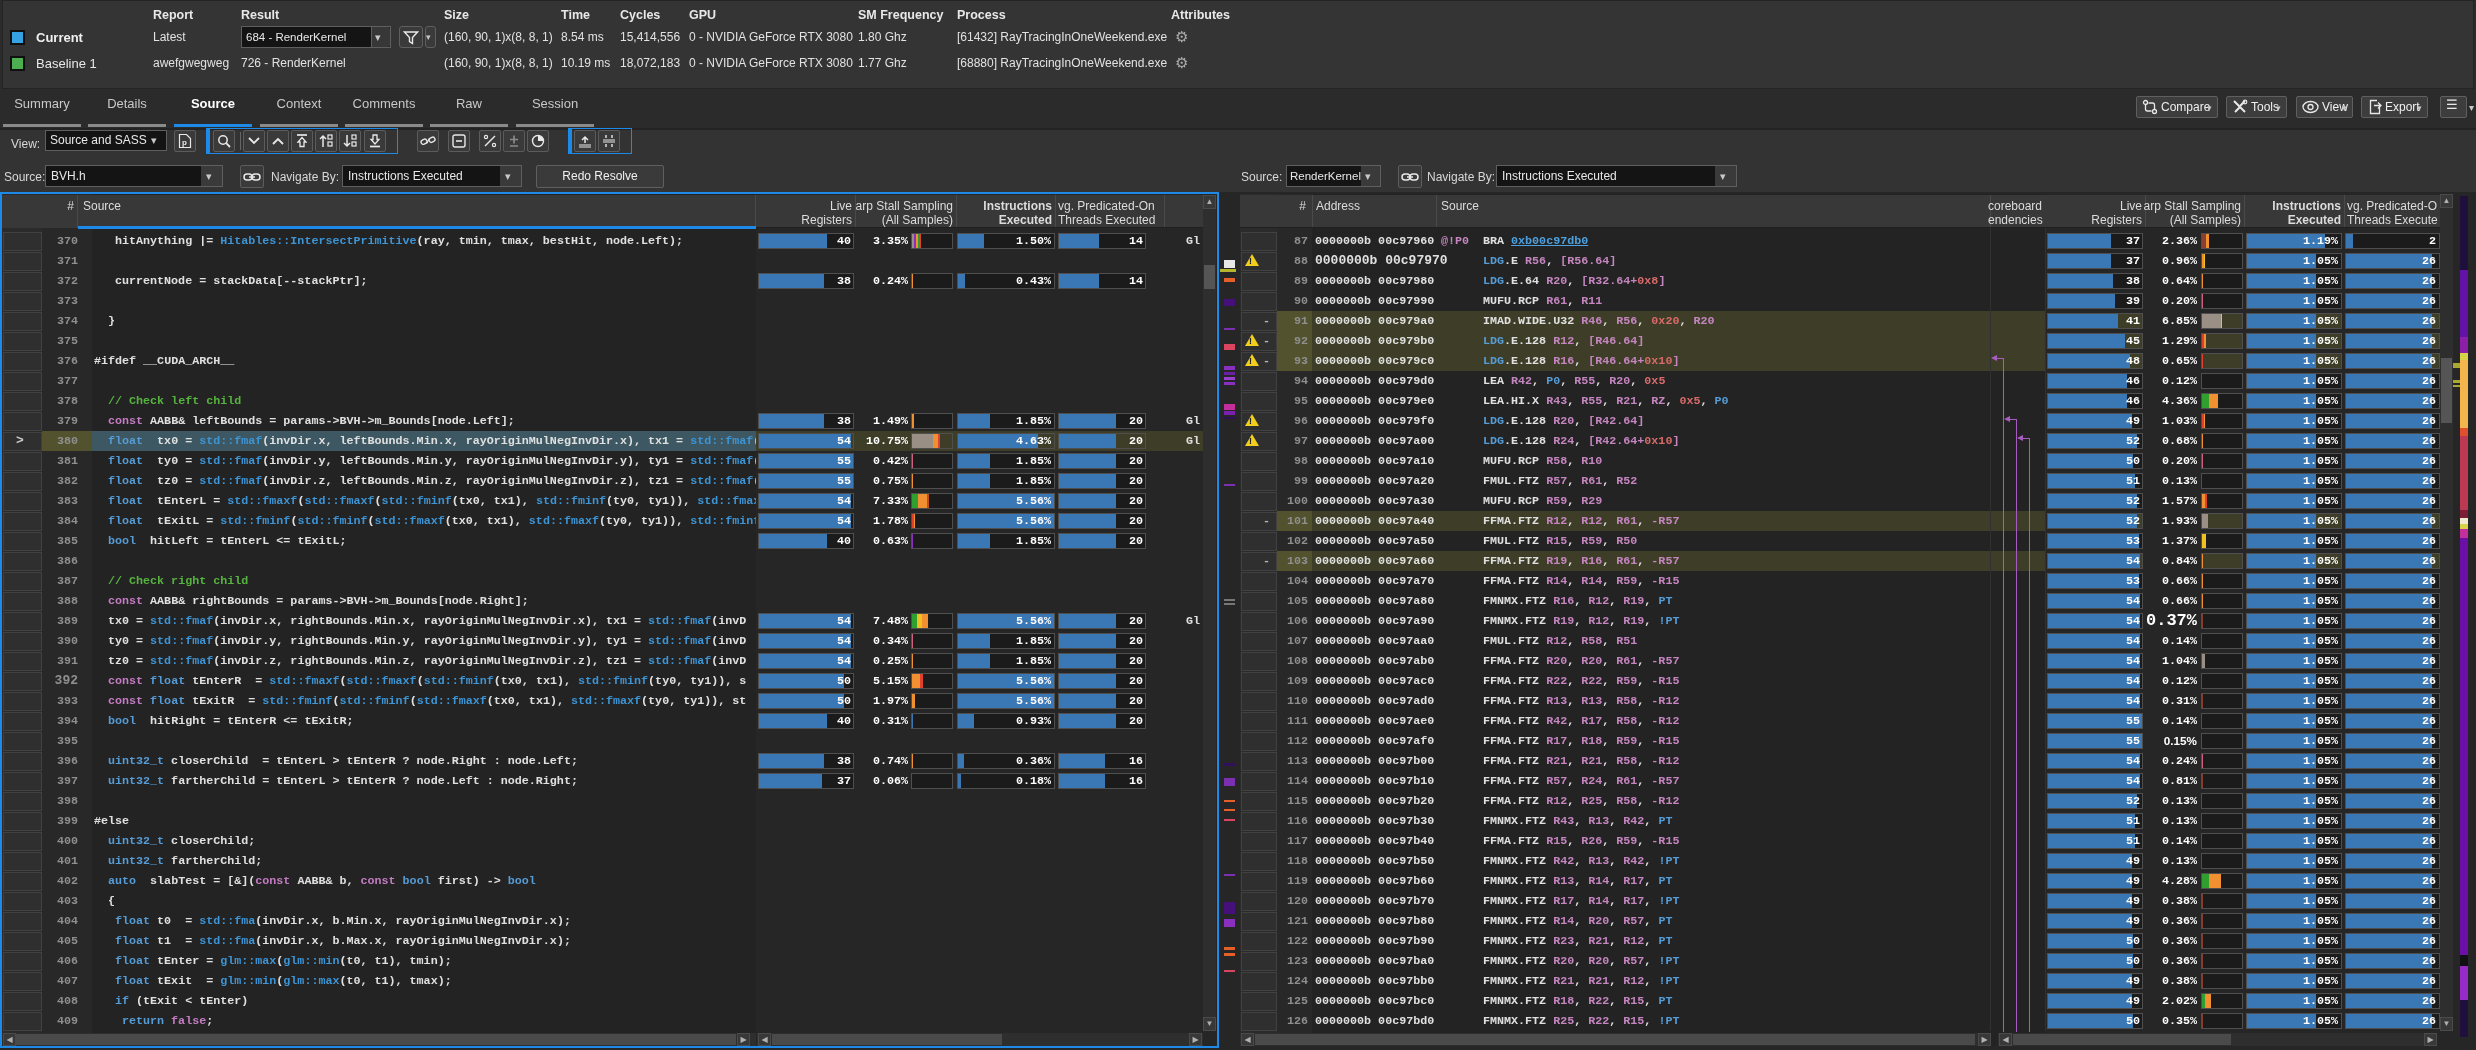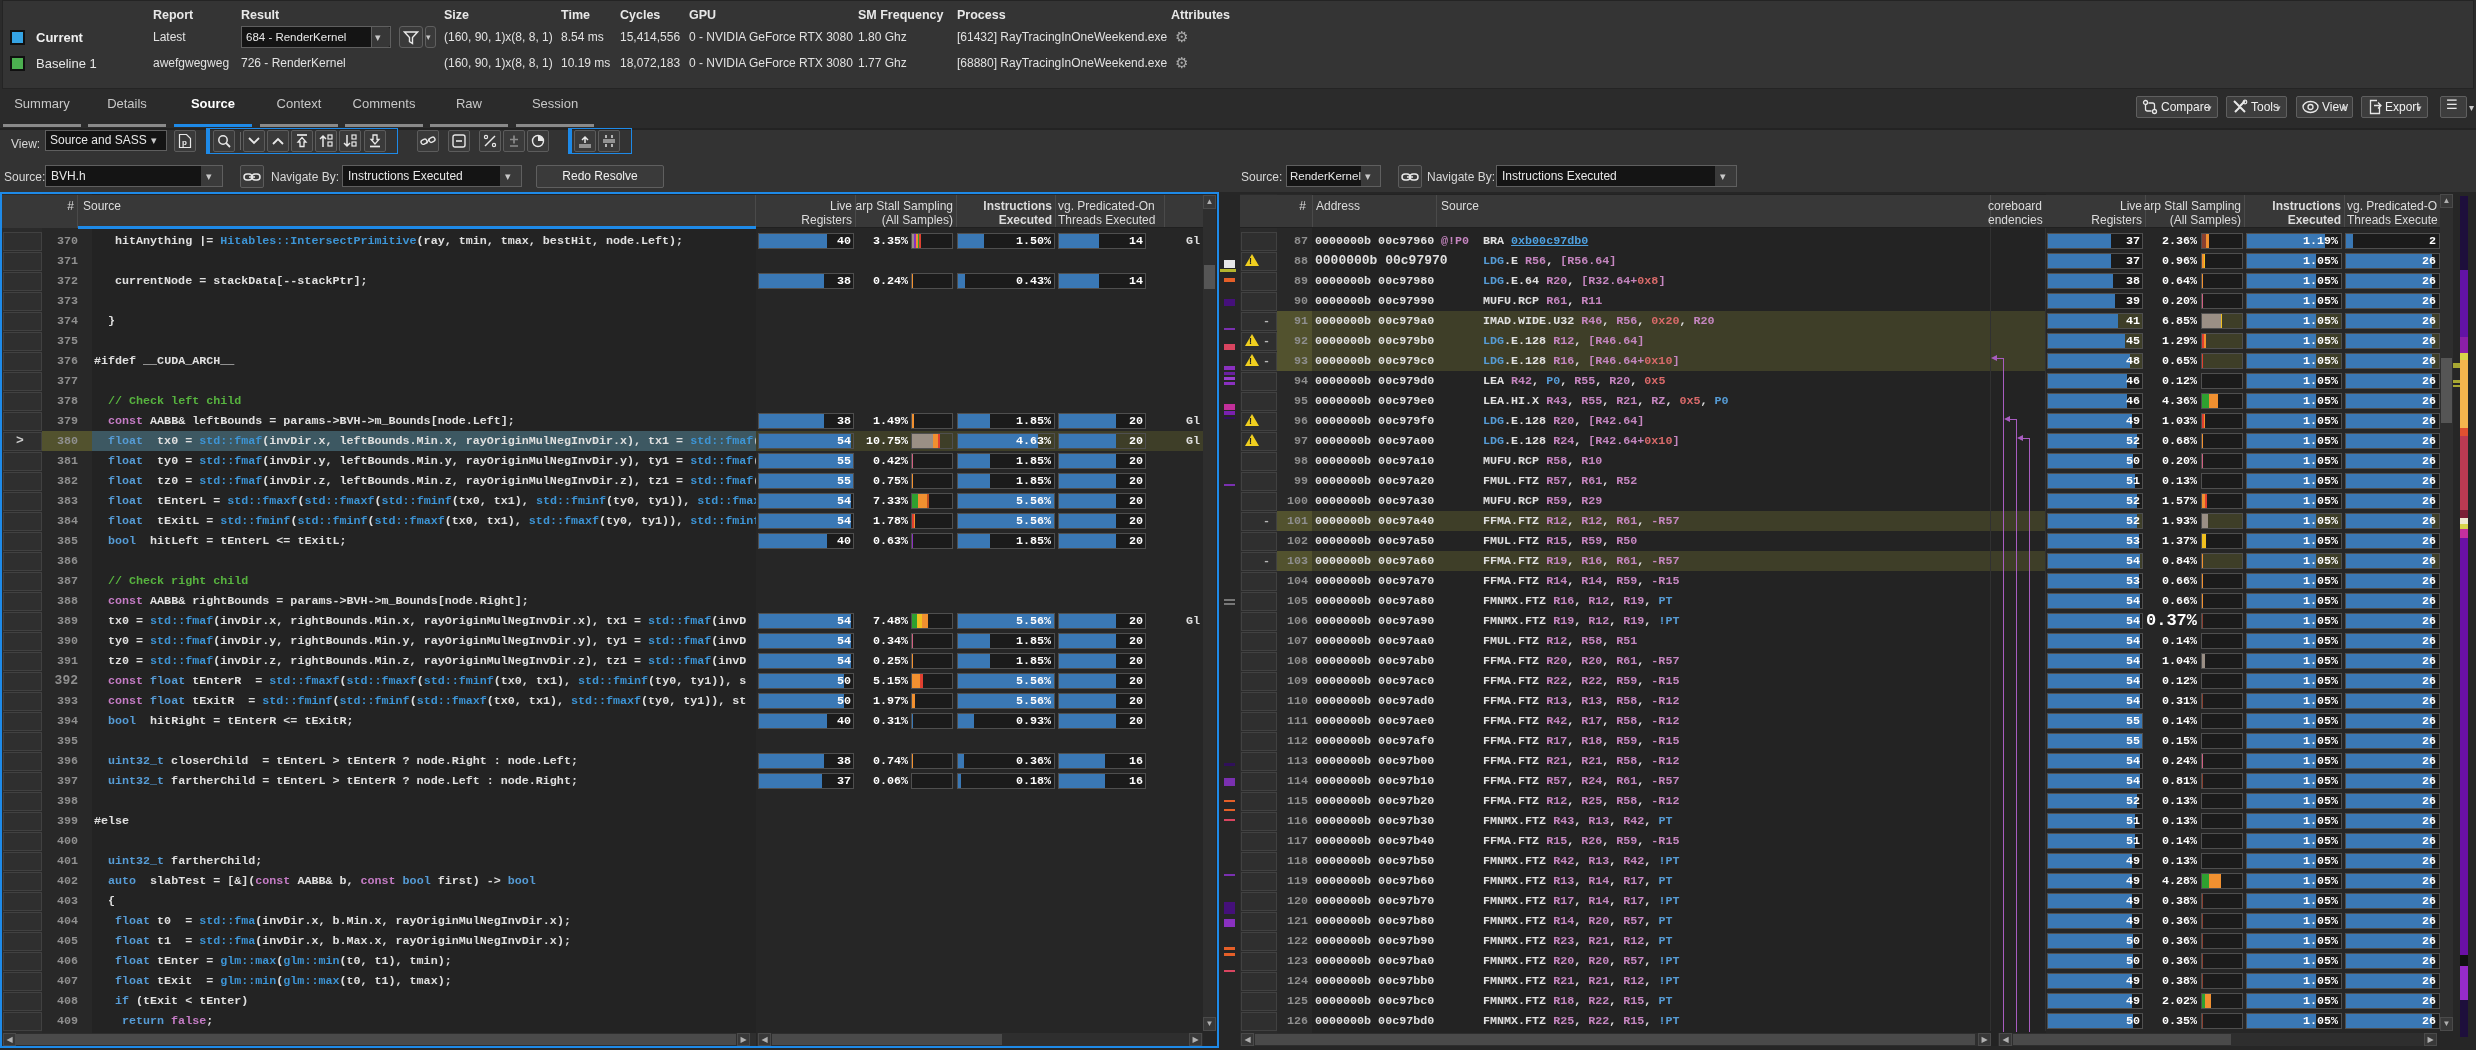--- a/index.html
+++ b/index.html
@@ -537,20 +537,21 @@
 <div style="position:absolute;left:1058px;top:773px;width:88px;height:16px;background:#1b1b1b;border:1px solid #4f4f4f;"></div>
 <div style="position:absolute;left:1059px;top:774px;width:46px;height:14px;background:#3a78b5;"></div>
 <div style="position:absolute;left:1058px;top:771px;font-family:'Liberation Mono',monospace;font-size:11.7px;font-weight:bold;color:#fff;line-height:20px;width:85px;text-align:right;">16</div>
 <div style="position:absolute;left:3px;top:792px;width:39px;height:19px;background:#2f2f2f;border:1px solid #414141;"></div>
 <div style="position:absolute;left:42px;top:791px;font-family:'Liberation Mono',monospace;font-size:11.7px;font-weight:bold;color:#8f8f8f;line-height:20px;width:36px;text-align:right;">398</div>
 <div style="position:absolute;left:3px;top:812px;width:39px;height:19px;background:#2f2f2f;border:1px solid #414141;"></div>
 <div style="position:absolute;left:42px;top:811px;font-family:'Liberation Mono',monospace;font-size:11.7px;font-weight:bold;color:#8f8f8f;line-height:20px;width:36px;text-align:right;">399</div>
 <div style="position:absolute;left:94px;top:811px;width:662px;overflow:hidden;font-family:'Liberation Mono',monospace;font-size:11.7px;font-weight:bold;color:#e0e0e0;line-height:20px;white-space:pre;"><span style="color:#e0e0e0;">#else</span></div>
 <div style="position:absolute;left:3px;top:832px;width:39px;height:19px;background:#2f2f2f;border:1px solid #414141;"></div>
 <div style="position:absolute;left:42px;top:831px;font-family:'Liberation Mono',monospace;font-size:11.7px;font-weight:bold;color:#8f8f8f;line-height:20px;width:36px;text-align:right;">400</div>
+<div style="position:absolute;left:108px;top:831px;width:648px;overflow:hidden;font-family:'Liberation Mono',monospace;font-size:11.7px;font-weight:bold;color:#e0e0e0;line-height:20px;white-space:pre;"><span style="color:#569cd6;">uint32_t</span><span style="color:#e0e0e0;">&nbsp;closerChild;</span></div>
 <div style="position:absolute;left:3px;top:852px;width:39px;height:19px;background:#2f2f2f;border:1px solid #414141;"></div>
 <div style="position:absolute;left:42px;top:851px;font-family:'Liberation Mono',monospace;font-size:11.7px;font-weight:bold;color:#8f8f8f;line-height:20px;width:36px;text-align:right;">401</div>
 <div style="position:absolute;left:108px;top:851px;width:648px;overflow:hidden;font-family:'Liberation Mono',monospace;font-size:11.7px;font-weight:bold;color:#e0e0e0;line-height:20px;white-space:pre;"><span style="color:#569cd6;">uint32_t</span><span style="color:#e0e0e0;">&nbsp;fartherChild;</span></div>
 <div style="position:absolute;left:3px;top:872px;width:39px;height:19px;background:#2f2f2f;border:1px solid #414141;"></div>
 <div style="position:absolute;left:42px;top:871px;font-family:'Liberation Mono',monospace;font-size:11.7px;font-weight:bold;color:#8f8f8f;line-height:20px;width:36px;text-align:right;">402</div>
 <div style="position:absolute;left:108px;top:871px;width:648px;overflow:hidden;font-family:'Liberation Mono',monospace;font-size:11.7px;font-weight:bold;color:#e0e0e0;line-height:20px;white-space:pre;"><span style="color:#569cd6;">auto</span><span style="color:#e0e0e0;">&nbsp;&nbsp;slabTest&nbsp;=&nbsp;[&amp;](</span><span style="color:#c57cc5;">const</span><span style="color:#e0e0e0;">&nbsp;AABB&amp;&nbsp;b,&nbsp;</span><span style="color:#c57cc5;">const</span><span style="color:#e0e0e0;">&nbsp;</span><span style="color:#569cd6;">bool</span><span style="color:#e0e0e0;">&nbsp;first)&nbsp;-&gt;&nbsp;</span><span style="color:#569cd6;">bool</span></div>
 <div style="position:absolute;left:3px;top:892px;width:39px;height:19px;background:#2f2f2f;border:1px solid #414141;"></div>
 <div style="position:absolute;left:42px;top:891px;font-family:'Liberation Mono',monospace;font-size:11.7px;font-weight:bold;color:#8f8f8f;line-height:20px;width:36px;text-align:right;">403</div>
 <div style="position:absolute;left:108px;top:891px;width:648px;overflow:hidden;font-family:'Liberation Mono',monospace;font-size:11.7px;font-weight:bold;color:#e0e0e0;line-height:20px;white-space:pre;"><span style="color:#e0e0e0;">{</span></div>
 <div style="position:absolute;left:3px;top:912px;width:39px;height:19px;background:#2f2f2f;border:1px solid #414141;"></div>
@@ -1076,21 +1077,21 @@
 <div style="position:absolute;left:2345px;top:713px;width:95px;height:16px;background:#1b1b1b;border:1px solid #4f4f4f;overflow:hidden;"></div>
 <div style="position:absolute;left:2346px;top:714px;width:86px;height:14px;background:#3a78b5;"></div>
 <div style="position:absolute;left:2345px;top:711px;font-family:'Liberation Mono',monospace;font-size:11.7px;font-weight:bold;color:#fff;line-height:20px;width:91px;text-align:right;">26</div>
 <div style="position:absolute;left:1241px;top:732px;width:36px;height:19px;background:#2f2f2f;border:1px solid #414141;"></div>
 <div style="position:absolute;left:1272px;top:731px;font-family:'Liberation Mono',monospace;font-size:11.7px;font-weight:bold;color:#8f8f8f;line-height:20px;width:36px;text-align:right;">112</div>
 <div style="position:absolute;left:1315px;top:731px;font-family:'Liberation Mono',monospace;font-size:11.7px;font-weight:bold;color:#e0e0e0;line-height:20px;">0000000b 00c97af0</div>
 <div style="position:absolute;left:1483px;top:731px;width:507px;overflow:hidden;font-family:'Liberation Mono',monospace;font-size:11.7px;font-weight:bold;color:#e0e0e0;line-height:20px;white-space:pre;"><span style="color:#e0e0e0;">FFMA.FTZ&nbsp;</span><span style="color:#c586c0;">R17</span><span style="color:#e0e0e0;">,&nbsp;</span><span style="color:#c586c0;">R18</span><span style="color:#e0e0e0;">,&nbsp;</span><span style="color:#c586c0;">R59</span><span style="color:#e0e0e0;">,&nbsp;</span><span style="color:#c586c0;">-R15</span></div>
 <div style="position:absolute;left:2047px;top:733px;width:96px;height:16px;background:#1b1b1b;border:1px solid #4f4f4f;"></div>
 <div style="position:absolute;left:2048px;top:734px;width:94px;height:14px;background:#3a78b5;"></div>
 <div style="position:absolute;left:2047px;top:731px;font-family:'Liberation Mono',monospace;font-size:11.7px;font-weight:bold;color:#fff;line-height:20px;width:93px;text-align:right;">55</div>
-<div style="position:absolute;left:2125px;top:731px;font-family:Liberation Mono, monospace;font-size:11.7px;font-weight:bold;color:#fff;line-height:20px;width:72px;text-align:right;">0.15%</div>
+<div style="position:absolute;left:2125px;top:731px;font-family:Liberation Sans, sans-serif;font-size:11.7px;font-weight:bold;color:#fff;line-height:20px;width:72px;text-align:right;">0.15%</div>
 <div style="position:absolute;left:2201px;top:733px;width:42px;height:16px;background:#1b1b1b;border:1px solid #4f4f4f;"></div>
 <div style="position:absolute;left:2246px;top:733px;width:96px;height:16px;background:#1b1b1b;border:1px solid #4f4f4f;"></div>
 <div style="position:absolute;left:2247px;top:734px;width:69px;height:14px;background:#3a78b5;"></div>
 <div style="position:absolute;left:2246px;top:731px;font-family:'Liberation Mono',monospace;font-size:11.7px;font-weight:bold;color:#fff;line-height:20px;width:92px;text-align:right;">1.05%</div>
 <div style="position:absolute;left:2345px;top:733px;width:95px;height:16px;background:#1b1b1b;border:1px solid #4f4f4f;overflow:hidden;"></div>
 <div style="position:absolute;left:2346px;top:734px;width:86px;height:14px;background:#3a78b5;"></div>
 <div style="position:absolute;left:2345px;top:731px;font-family:'Liberation Mono',monospace;font-size:11.7px;font-weight:bold;color:#fff;line-height:20px;width:91px;text-align:right;">26</div>
 <div style="position:absolute;left:1241px;top:752px;width:36px;height:19px;background:#2f2f2f;border:1px solid #414141;"></div>
 <div style="position:absolute;left:1272px;top:751px;font-family:'Liberation Mono',monospace;font-size:11.7px;font-weight:bold;color:#8f8f8f;line-height:20px;width:36px;text-align:right;">113</div>
 <div style="position:absolute;left:1315px;top:751px;font-family:'Liberation Mono',monospace;font-size:11.7px;font-weight:bold;color:#e0e0e0;line-height:20px;">0000000b 00c97b00</div>

